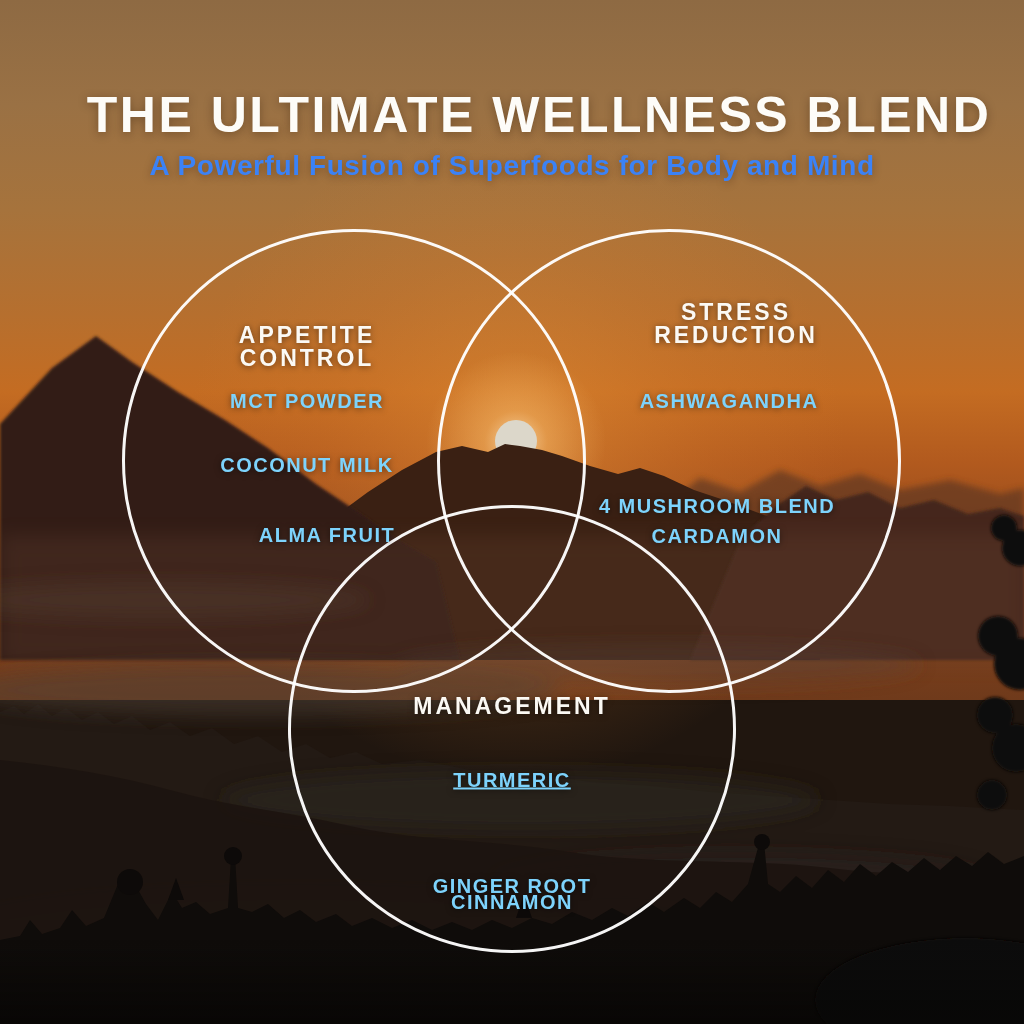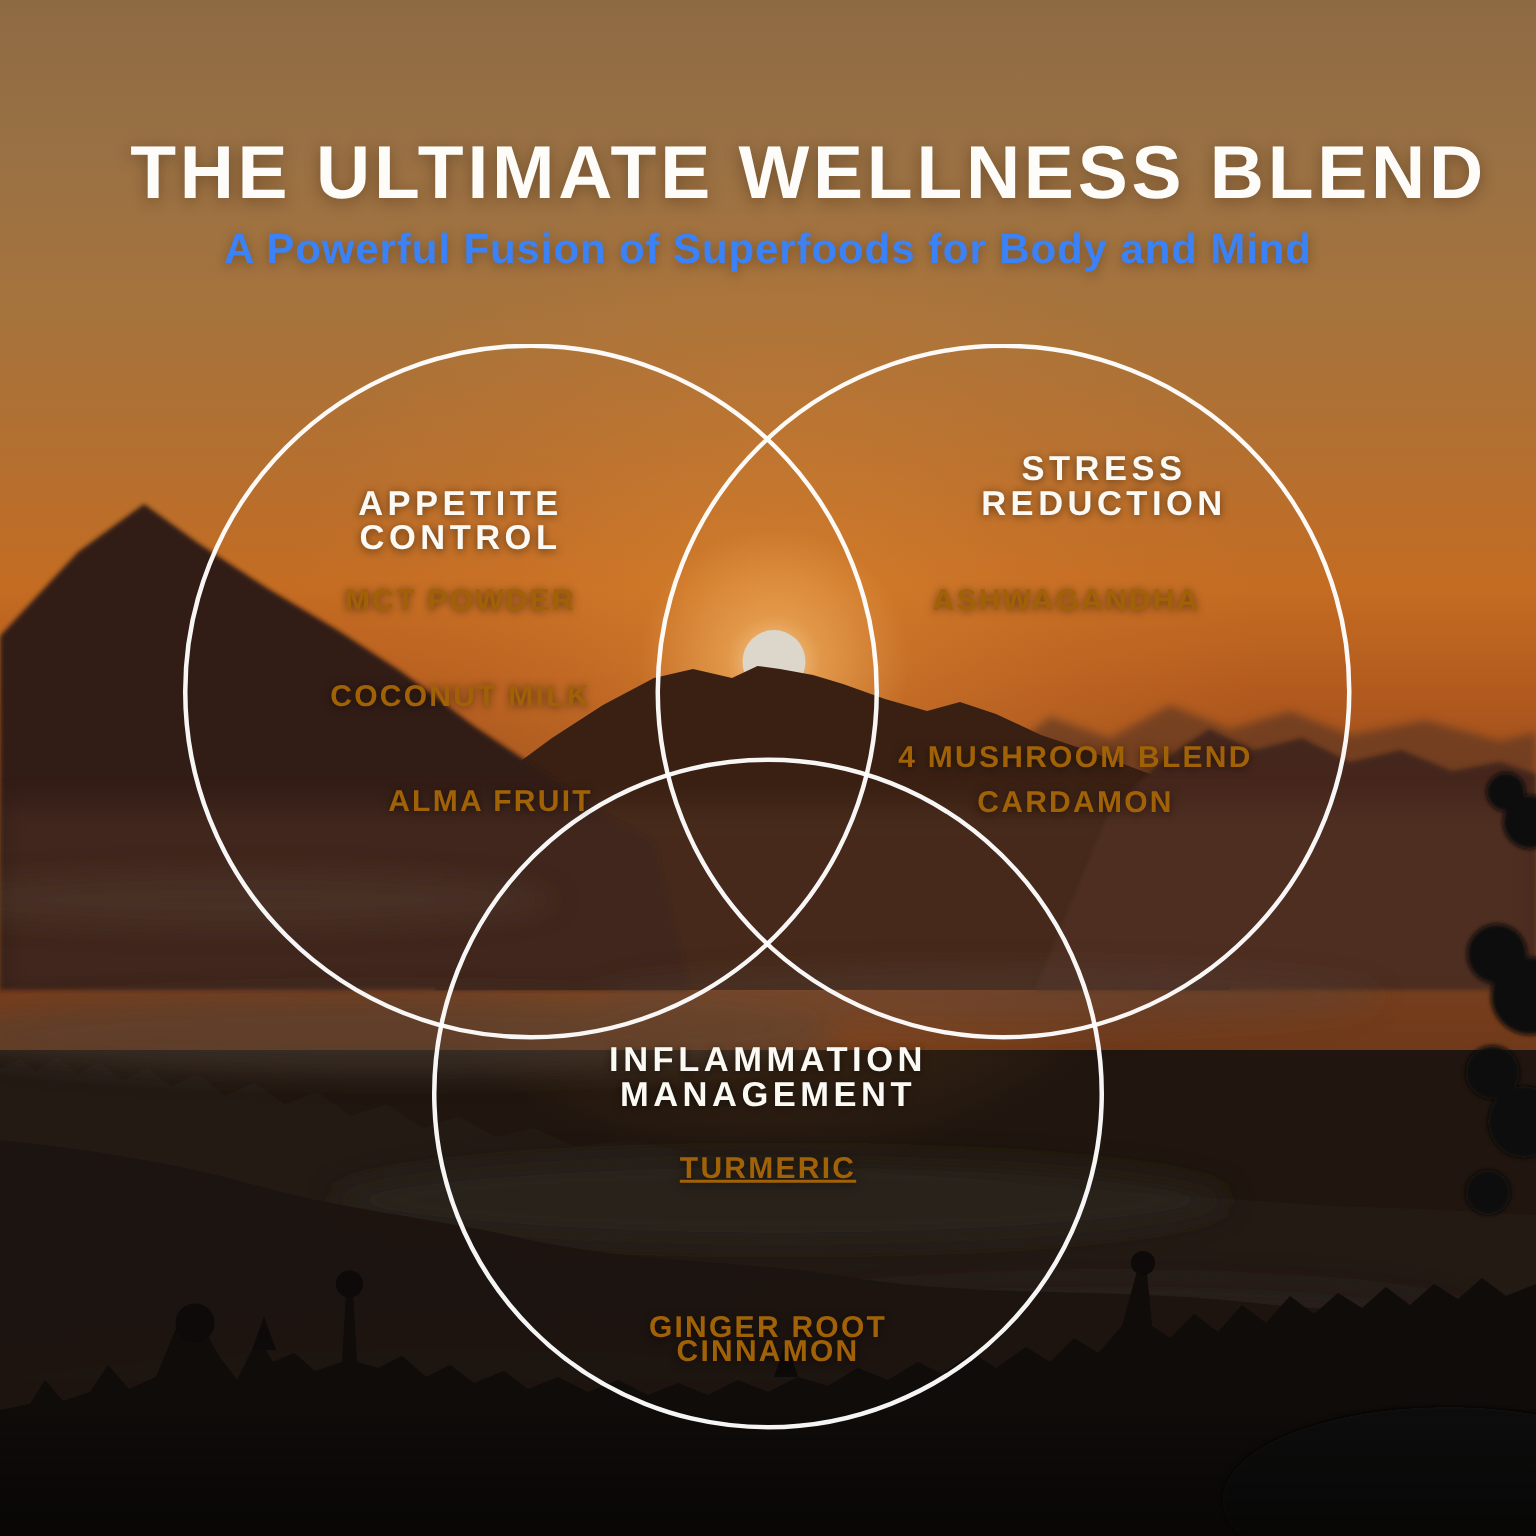--- a/index.html
+++ b/index.html
@@ -30,21 +30,21 @@
 
   .v-head {
     position:absolute; transform:translateX(-50%);
     text-align:center; color:#fbf9f4;
     font-size:23px; font-weight:bold; letter-spacing:3px; line-height:1.0;
     text-shadow:0 1px 6px rgba(0,0,0,0.5);
     white-space:nowrap;
   }
   .v-item {
     position:absolute; transform:translate(-50%,-50%);
-    color:#a16207; font-size:20px; font-weight:bold; letter-spacing:1.5px;
+    color:#7dd3fc; font-size:20px; font-weight:bold; letter-spacing:1.5px;
     text-shadow:0 1px 6px rgba(0,0,0,0.5);
     white-space:nowrap;
   }
 </style>
 </head>
 <body>
 
 <div class="poster">
 
   <svg class="bg" viewBox="0 0 1024 1024" width="1024" height="1024" preserveAspectRatio="none" aria-hidden="true">
@@ -150,26 +150,25 @@
       <div>CONTROL</div>
     </div>
     <div class="v-item" style="left:307px; top:401px;">MCT POWDER</div>
     <div class="v-item" style="left:307px; top:465px;">COCONUT MILK</div>
     <div class="v-item" style="left:307px; top:535px;margin-left:20px;">ALMA FRUIT</div>
 
     <div class="v-head" style="left:708px; top:301px;margin-left:28px;">
       <div>STRESS</div>
       <div>REDUCTION</div>
     </div>
-    <div class="v-item" style="left:711px; top:401px;">ASHWAGANDHA</div>
+    <div class="v-item" style="left:729px; top:401px;">ASHWAGANDHA</div>
     <div class="v-item" style="left:717px; top:466px;margin-top:40px;">4 MUSHROOM BLEND</div>
     <div class="v-item" style="left:717px; top:536px;">CARDAMON</div>
 
     <div class="v-head" style="left:512px; top:695px;">
-      <div>INFLAMMATION</div>
       <div>MANAGEMENT</div>
     </div>
     <div class="v-item" style="left:512px; top:780px;text-decoration:underline;">TURMERIC</div>
     <div class="v-item" style="left:512px; top:842px;margin-top:44px;">GINGER ROOT</div>
     <div class="v-item" style="left:512px; top:902px;">CINNAMON</div>
 
   </div>
 </div>
 
 </body></html>

